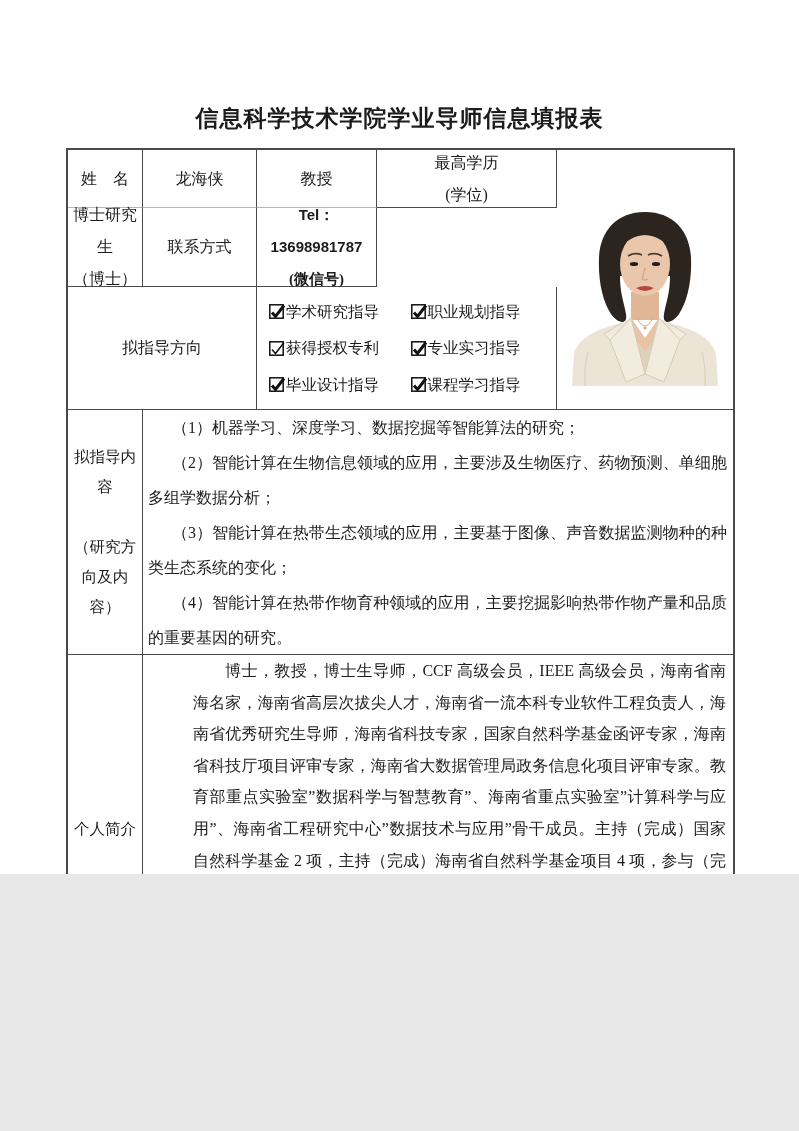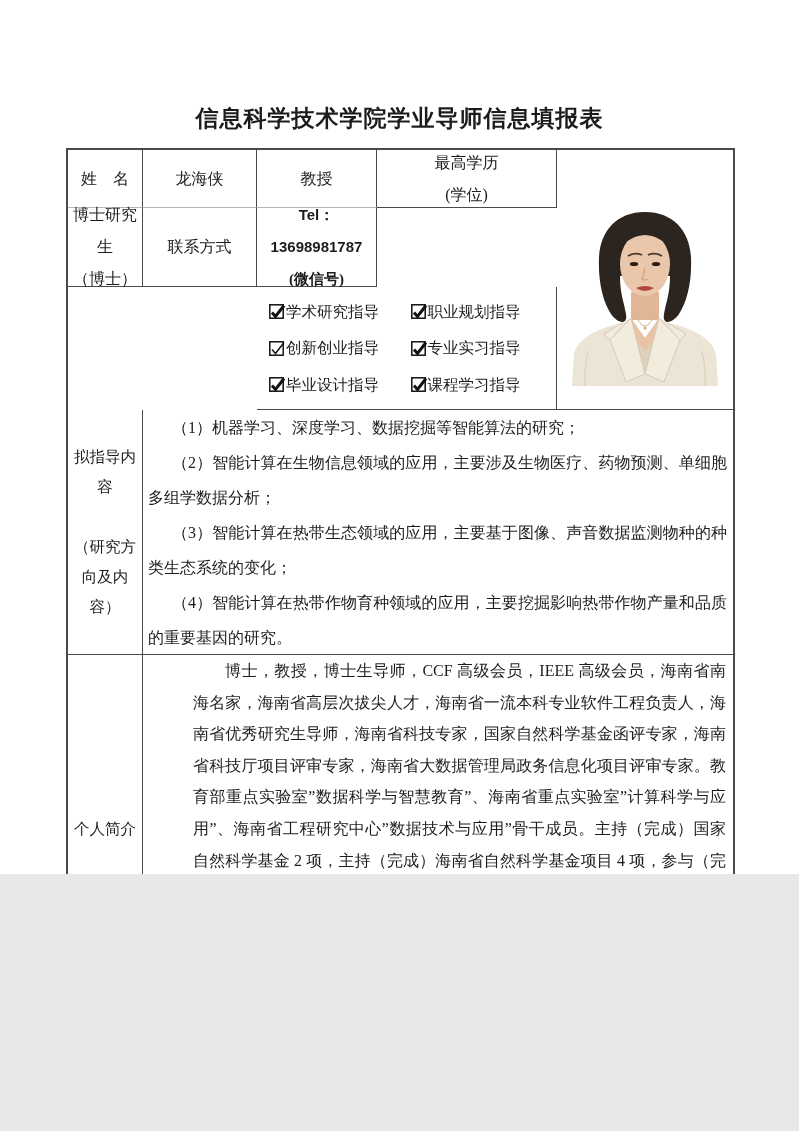--- a/index.html
+++ b/index.html
@@ -170,41 +170,42 @@
       <div class="cell two-line">
         <span>博士研究生</span>
         <span>（博士）</span>
       </div>
       <div class="cell">联系方式</div>
       <div class="cell two-line tel-cell">
         <span class="bold">Tel：13698981787</span>
         <span class="bold wx">(微信号)</span>
       </div>
 
+      <div class="cell dir-label">拟指导方向</div>
       <div class="cell dir-box" id="dir-box">
           <div class="dir-item">
             <svg width="17" height="15" viewBox="0 0 17 15">
               <rect x="0.8" y="0.8" width="13.4" height="13.4" fill="none" stroke="#111" stroke-width="1.5"></rect>
               <polyline points="3,8.5 6.5,12.5 15,1.5" fill="none" stroke="#111" stroke-width="3"></polyline>
             </svg>
             <span>学术研究指导</span>
           </div>
           <div class="dir-item">
             <svg width="17" height="15" viewBox="0 0 17 15">
               <rect x="0.8" y="0.8" width="13.4" height="13.4" fill="none" stroke="#111" stroke-width="1.5"></rect>
               <polyline points="3,8.5 6.5,12.5 15,1.5" fill="none" stroke="#111" stroke-width="3"></polyline>
             </svg>
             <span>职业规划指导</span>
           </div>
           <div class="dir-item">
             <svg width="17" height="15" viewBox="0 0 17 15">
               <rect x="0.8" y="0.8" width="13.4" height="13.4" fill="none" stroke="#111" stroke-width="1.5"></rect>
               <polyline points="3,8.5 6.5,12.5 15,1.5" fill="none" stroke="#111" stroke-width="1.5"></polyline>
             </svg>
-            <span>创新创业指导</span>
+            <span>获得授权专利</span>
           </div>
           <div class="dir-item">
             <svg width="17" height="15" viewBox="0 0 17 15">
               <rect x="0.8" y="0.8" width="13.4" height="13.4" fill="none" stroke="#111" stroke-width="1.5"></rect>
               <polyline points="3,8.5 6.5,12.5 15,1.5" fill="none" stroke="#111" stroke-width="3"></polyline>
             </svg>
             <span>专业实习指导</span>
           </div>
           <div class="dir-item">
             <svg width="17" height="15" viewBox="0 0 17 15">

